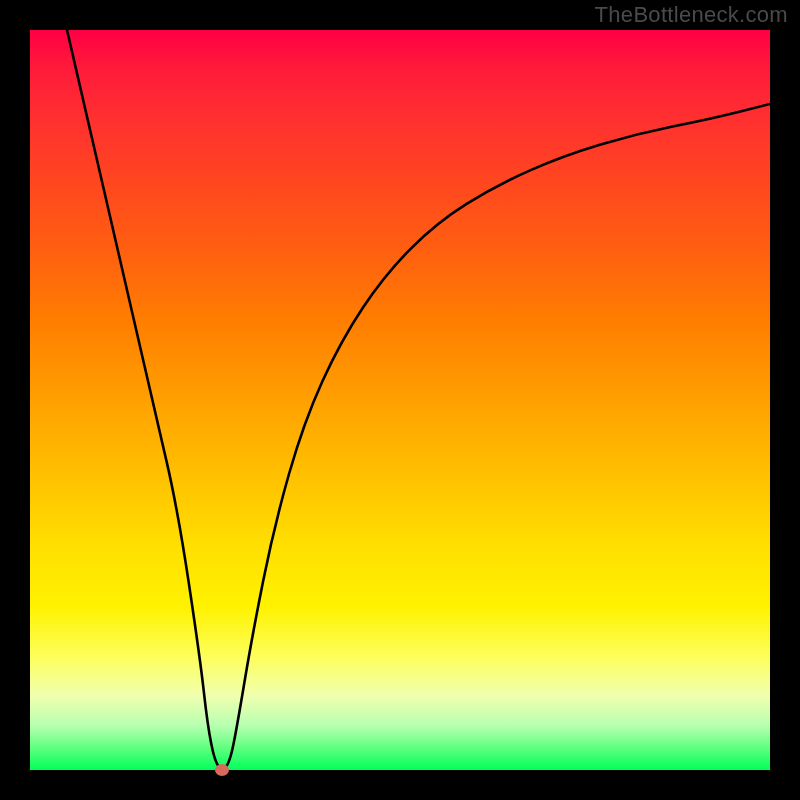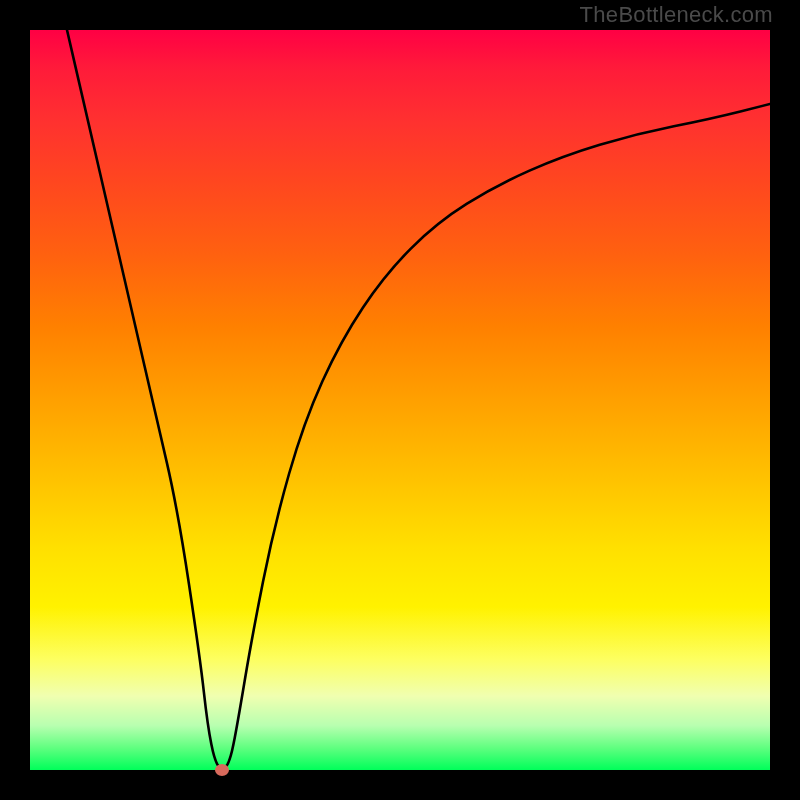--- a/index.html
+++ b/index.html
@@ -53,21 +53,21 @@
   .marker {
     position: absolute;
     width: 14px;
     height: 12px;
     border-radius: 50%;
     transform: translate(-50%, -50%);
   }
   .watermark {
     position: absolute;
     top: 2px;
-    right: 27px;
+    right: 12px;
     color: #4a4a4a;
     font-size: 22px;
     font-weight: 400;
     letter-spacing: 0.3px;
   }
 </style>
 </head>
 <body>
 
 <div class="frame">

